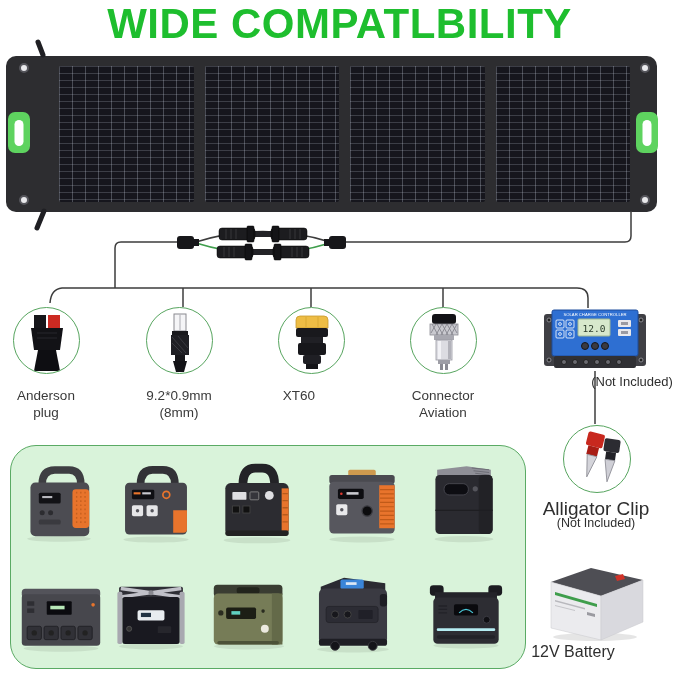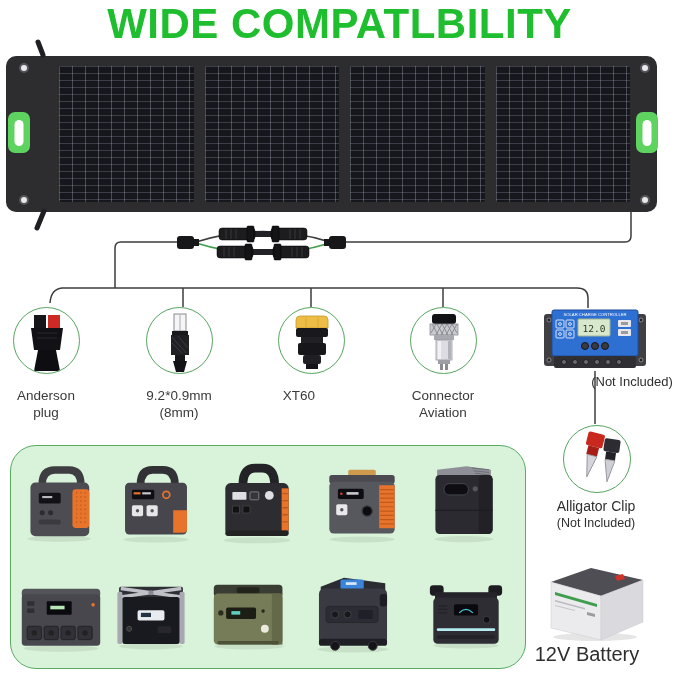--- a/index.html
+++ b/index.html
@@ -216,35 +216,35 @@
         <rect x="22" y="21" width="11" height="9" fill="#a81d15"></rect>
         <polygon points="23,30 33,30 28,52" fill="#d4d4da" stroke="#8a8a92" stroke-width="0.8"></polygon>
       </g>
       <g transform="rotate(8,46,34)">
         <rect x="38" y="13" width="16" height="13" rx="2" fill="#2c2c32"></rect>
         <rect x="41" y="26" width="10" height="8" fill="#222228"></rect>
         <polygon points="41,34 51,34 46,56" fill="#cfcfd6" stroke="#8a8a92" stroke-width="0.8"></polygon>
       </g>
     </svg>
   </div>
-  <div class="sidelabel" style="left:535px;top:498px;width:122px;font-size:14px;">Alligator Clip</div>
+  <div class="sidelabel" style="left:535px;top:498px;width:122px;font-size:19px;">Alligator Clip</div>
   <div class="sidelabel note" style="left:535px;top:516px;width:122px;font-size:12.5px;">(Not Included)</div>
 
   <svg class="abs" style="left:545px;top:556px;" width="105" height="86" viewBox="0 0 105 86">
     <ellipse cx="50" cy="81" rx="42" ry="4" fill="rgba(0,0,0,0.10)"></ellipse>
     <polygon points="6,26 46,12 98,24 56,40" fill="#4e4e54"></polygon>
     <polygon points="70,20 78,18 80,23 72,25" fill="#d03228"></polygon>
     <polygon points="6,26 56,40 56,84 6,72" fill="#ebebee" stroke="#c8c8cc" stroke-width="0.5"></polygon>
     <polygon points="56,40 98,24 98,66 56,84" fill="#d9d9de" stroke="#c8c8cc" stroke-width="0.5"></polygon>
     <polygon points="10,36 52,48 52,51 10,39" fill="#3f9e4c"></polygon>
     <polygon points="10,44 40,52 40,53.5 10,45.5" fill="#b8b8bd"></polygon>
     <polygon points="10,49 30,54 30,55 10,50" fill="#c4c4c8"></polygon>
     <polygon points="42,56 50,58 50,61 42,59" fill="#9a9aa0"></polygon>
   </svg>
-  <div class="sidelabel" style="left:523px;top:643px;width:128px;font-size:20px;">12V Battery</div>
+  <div class="sidelabel" style="left:509px;top:643px;width:128px;font-size:16px;">12V Battery</div>
 
   <div class="greenbox">
 
     <svg class="dev" style="left:6px;top:17px;" width="84" height="82" viewBox="0 0 100 95">
       <ellipse cx="50" cy="89" rx="38" ry="3.5" fill="rgba(0,0,0,0.08)"></ellipse>
       <path d="M30,24 Q30,7 45,7 H62 Q76,7 76,24" stroke="#3e3e42" stroke-width="9" fill="none"></path>
       <rect x="16" y="22" width="70" height="64" rx="6" fill="#4c4c52"></rect>
       <rect x="66" y="30" width="20" height="46" rx="4" fill="#e8742c"></rect>
       <path d="M71,33 v40 M76,33 v40 M81,33 v40" stroke="#c45f1e" stroke-width="1.6" stroke-dasharray="2 3" fill="none"></path>
       <rect x="26" y="34" width="26" height="13" rx="2" fill="#121216"></rect>

